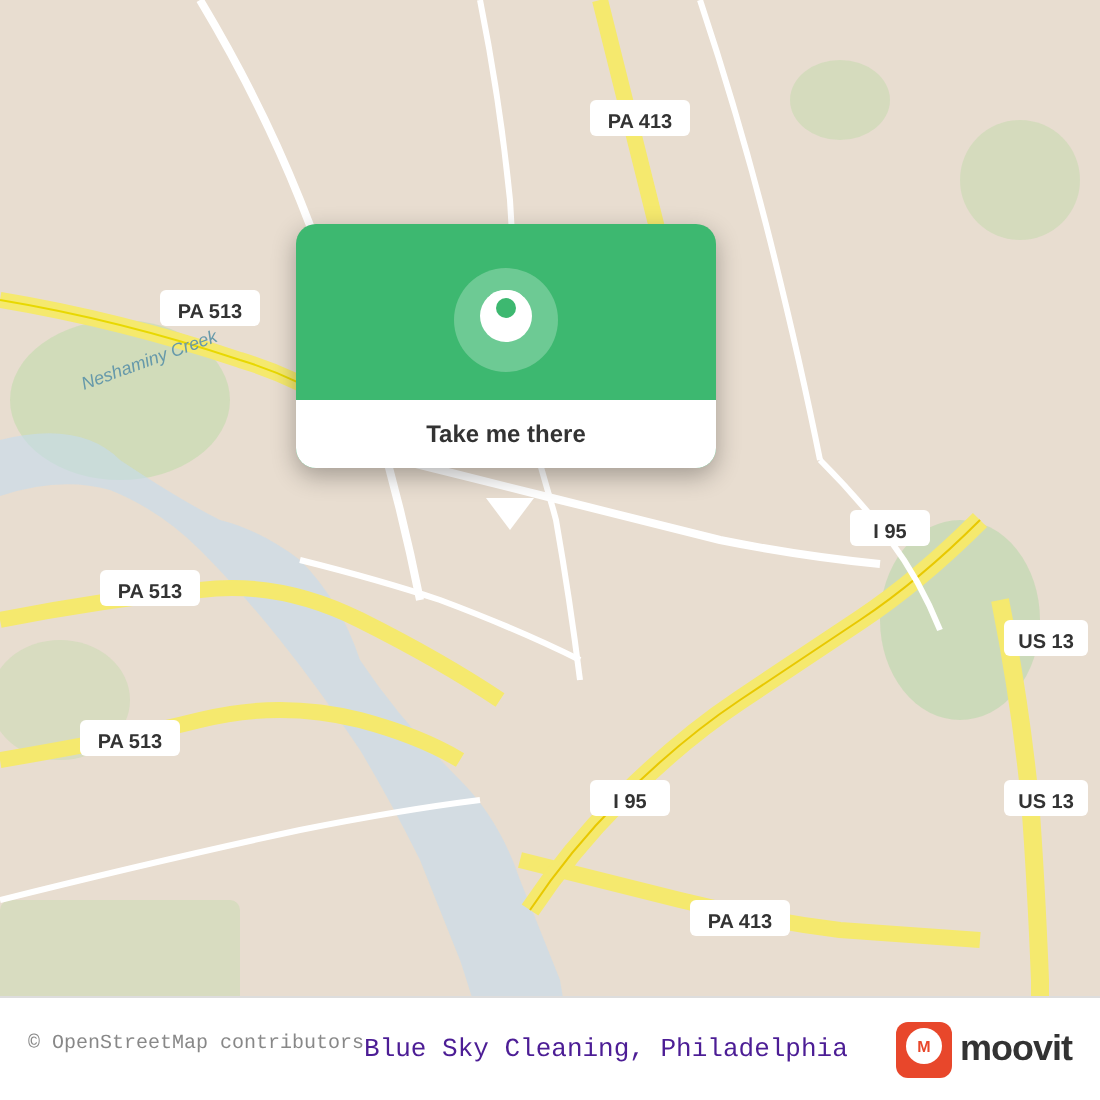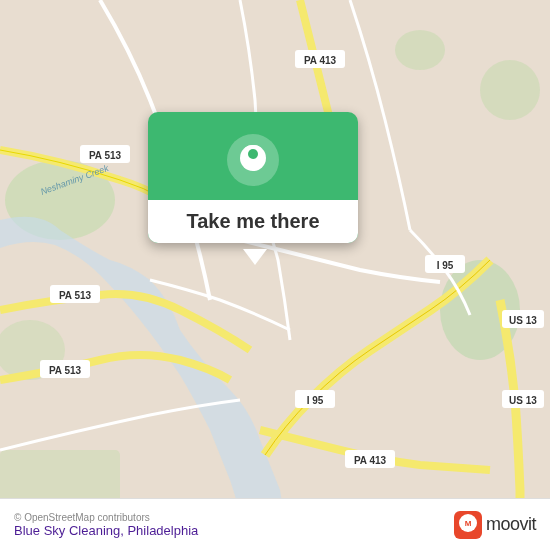--- a/index.html
+++ b/index.html
@@ -31,21 +31,22 @@
       display: flex;
       align-items: center;
       justify-content: space-between;
       padding: 0 14px;
       border-top: 1px solid #ddd;
       z-index: 10;
     }
 
     #bottom-bar-left {
       display: flex;
-      flex-direction: column;
+      flex-direction: row;
+      font-family: Liberation Mono, monospace;
     }
 
     .osm-credit {
       font-size: 10px;
       color: #888;
     }
 
     .location-name {
       font-size: 13px;
       color: #4c1d95;
@@ -53,21 +54,21 @@
     }
 
     .moovit-logo {
       display: flex;
       align-items: center;
       gap: 4px;
     }
 
     .moovit-text {
       font-size: 18px;
-      font-weight: 400;
+      font-weight: 700;
       color: #333;
       letter-spacing: -0.5px;
     }
 
     
     #location-card {
       position: absolute;
       top: 112px;
       left: 148px;
       width: 210px;
@@ -91,21 +92,21 @@
       width: 52px;
       height: 52px;
     }
 
     #take-me-there-btn {
       width: 100%;
       background: white;
       border: none;
       border-radius: 0 0 10px 10px;
       padding: 10px 16px;
-      font-size: 20px;
+      font-size: 12px;
       font-weight: 600;
       color: #333;
       cursor: pointer;
       text-align: center;
     }
 
     
     #card-tail {
       position: absolute;
       top: 249px;

